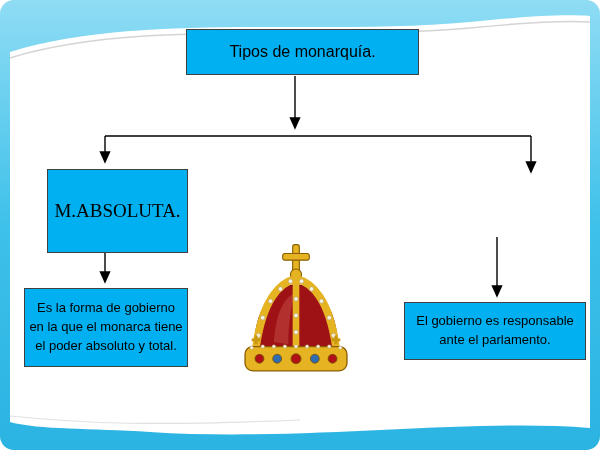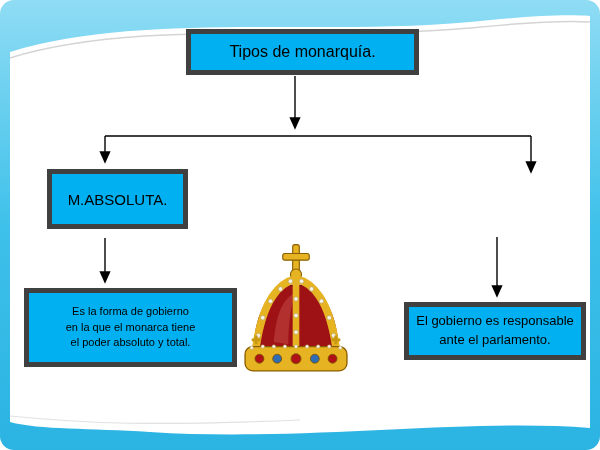--- a/index.html
+++ b/index.html
@@ -15,43 +15,44 @@
   .frame-svg, .connector-svg {
     position: absolute;
     left: 0; top: 0;
     width: 600px; height: 450px;
   }
   .frame-svg { z-index: 0; }
   .connector-svg { z-index: 2; pointer-events: none; }
   .node {
     position: absolute;
     background: #00b0f0;
-    border: 5px solid #404040;
+    border: 1px solid #404040;
     display: flex;
     align-items: center;
     justify-content: center;
     text-align: center;
     z-index: 3;
     box-sizing: border-box;
   }
   .node--title {
     left: 186px; top: 29px; width: 233px; height: 46px;
     font-size: 16px;
   }
   .node--left {
-    left: 47px; top: 169px; width: 141px; height: 60px;
-    font-size: 15px;
+    left: 47px; top: 169px; width: 141px; height: 84px;
+    font-size: 19px;
+    font-family: Liberation Serif, serif;
   }
   .node--right {
     left: 416px; top: 179px; width: 160px; height: 57px;
     font-size: 13px;
   }
   .node--left-desc {
-    left: 24px; top: 288px; width: 213px; height: 79px;
-    font-size: 11px;
+    left: 24px; top: 288px; width: 164px; height: 79px;
+    font-size: 13px;
     line-height: 1.45;
     white-space: pre-line;
   }
   .node--right-desc {
     left: 404px; top: 302px; width: 182px; height: 58px;
     font-size: 13px;
     line-height: 1.45;
     white-space: pre-line;
   }
   .crown {

